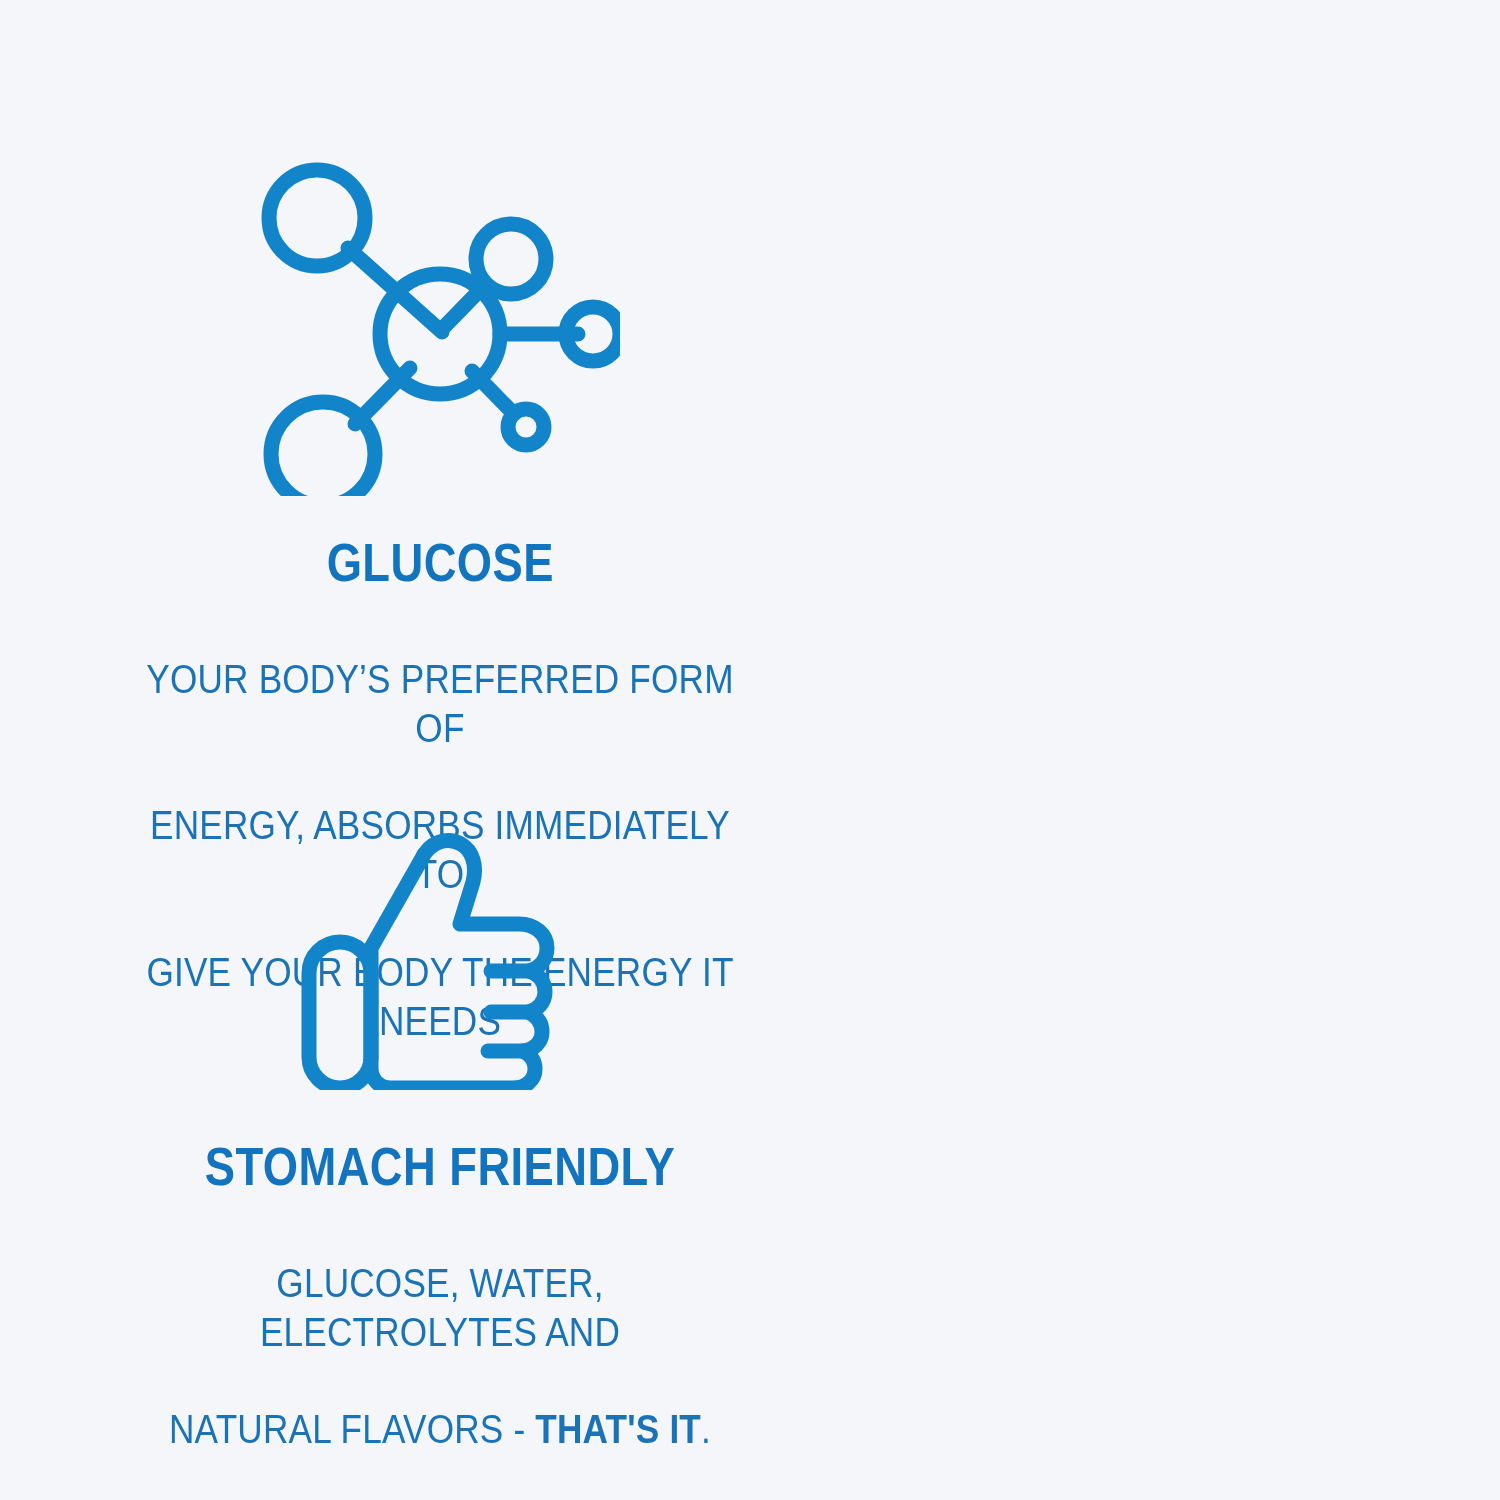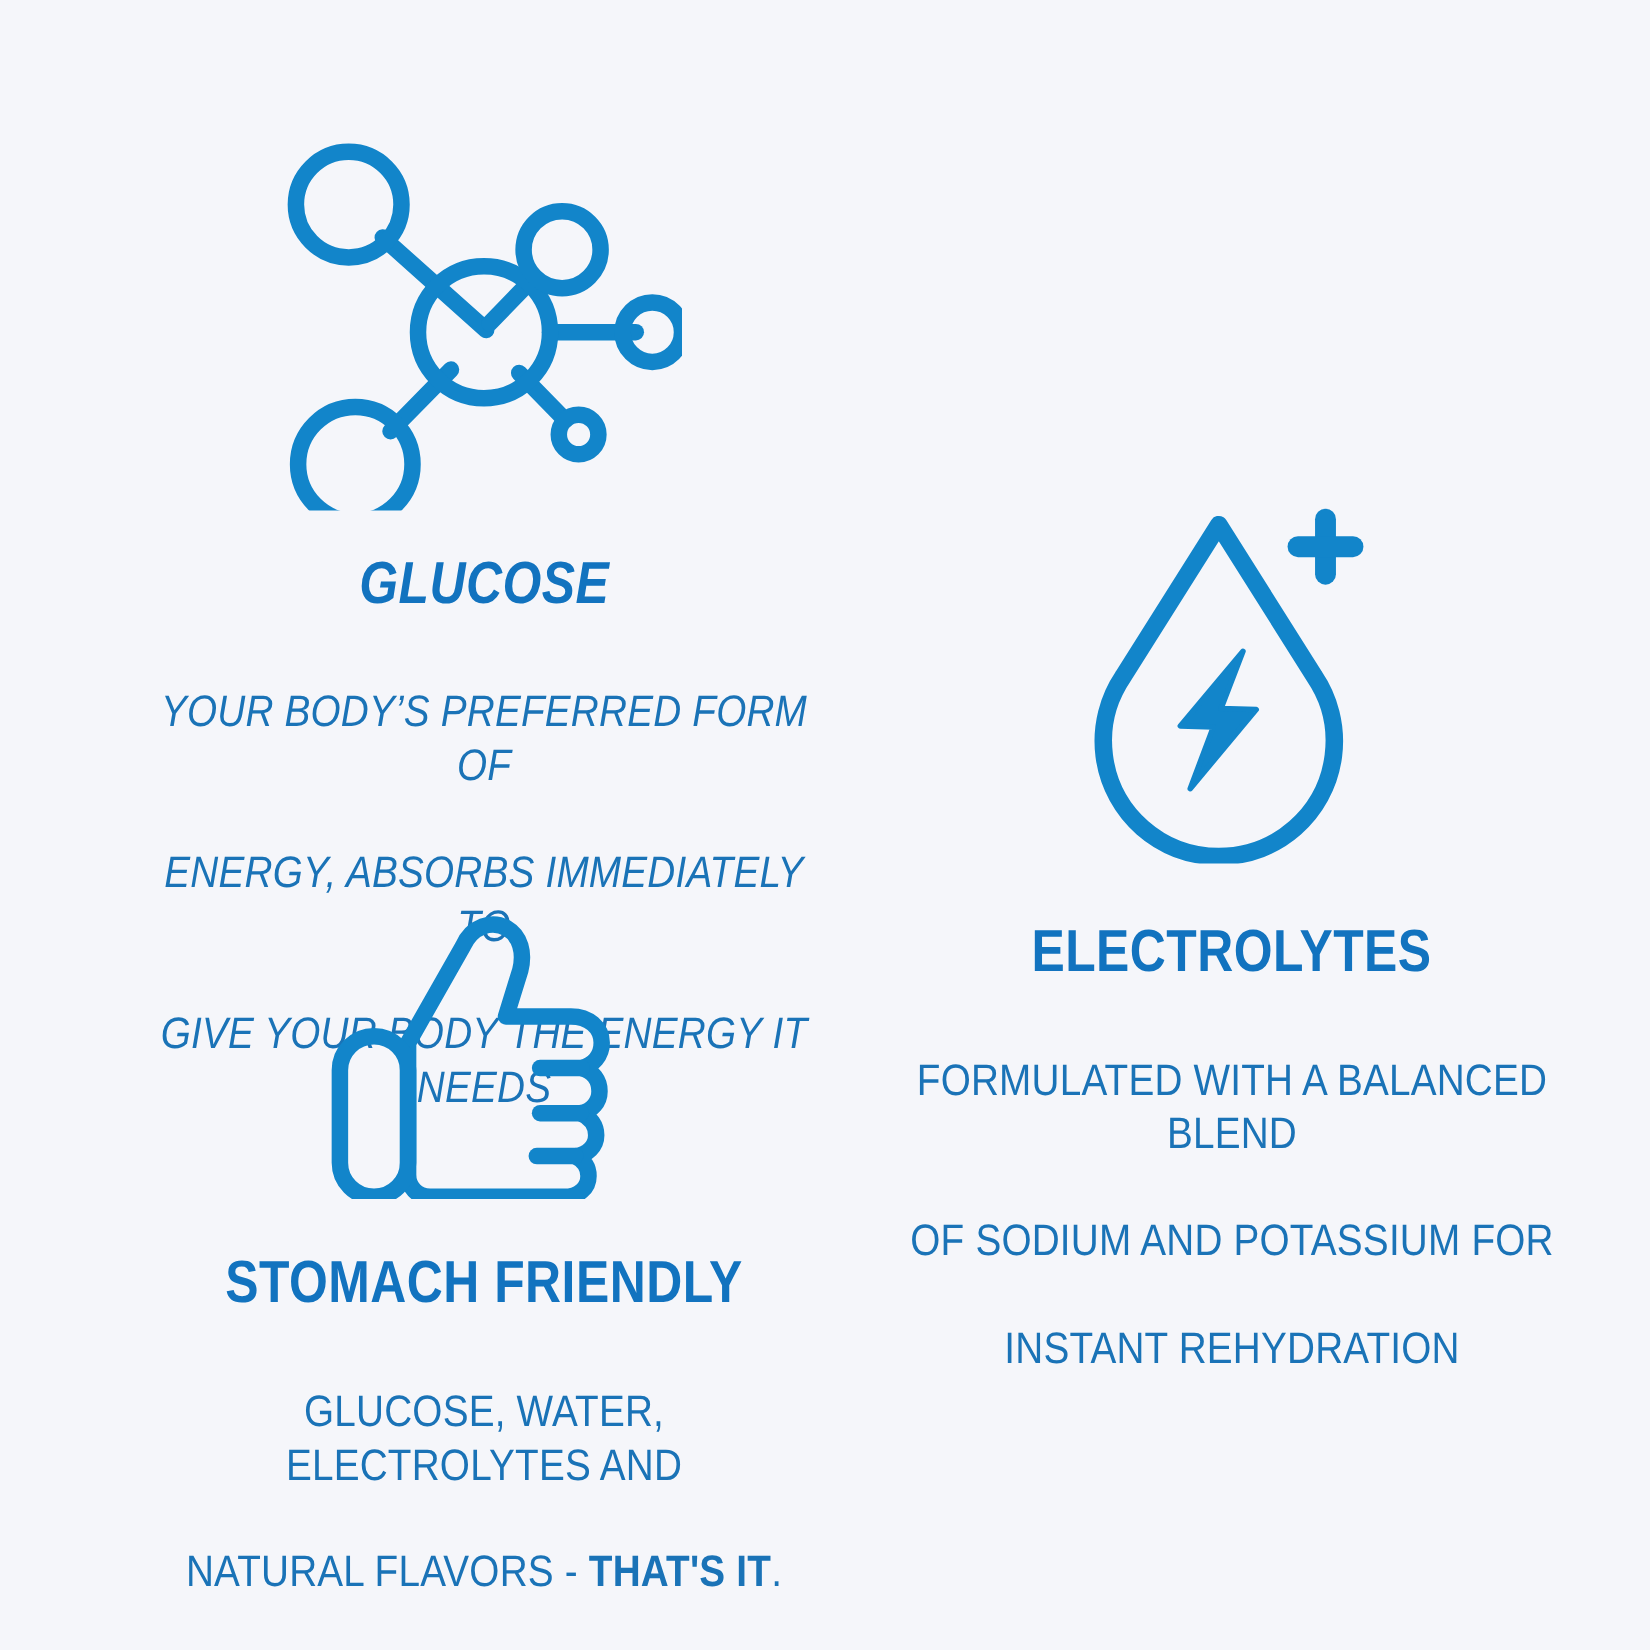--- a/index.html
+++ b/index.html
@@ -26,23 +26,22 @@
   .feature {
     position: absolute;
     display: flex;
     flex-direction: column;
     align-items: center;
   }
 
   
   #feature-glucose {
     left: 90px;
-    top: 124px;
+    top: 156px;
     width: 700px;
-    font-style: italic;
   }
   #feature-electrolytes {
     left: 770px;
     top: 455px;
     width: 700px;
   }
   #feature-stomach {
     left: 95px;
     top: 820px;
     width: 690px;
@@ -126,44 +125,20 @@
 
     <div class="feature-title">GLUCOSE</div>
 
     <div class="feature-desc desc-lines">
       <span>YOUR BODY’S PREFERRED FORM OF</span>
       <span>ENERGY, ABSORBS IMMEDIATELY TO</span>
       <span>GIVE YOUR BODY THE ENERGY IT NEEDS</span>
     </div>
   </div>
 
-  <div class="feature" id="feature-electrolytes">
-
-    <div class="icon-wrap">
-      <svg width="260" height="330" viewBox="0 0 260 330" xmlns="http://www.w3.org/2000/svg">
-
-        <path d="M118 22 L205 160 A105 105 0 1 1 31 160 Z" fill="none" stroke="#1285ca" stroke-width="16" stroke-linejoin="round" stroke-linecap="round"></path>
-
-        <path d="M140 137 L83 205 L113 206 L92 262 L152 190 L120 189 Z" fill="#1285ca" stroke="#1285ca" stroke-width="5" stroke-linejoin="round"></path>
-
-        <g stroke="#1285ca" stroke-width="19" stroke-linecap="round">
-          <line x1="215" y1="17" x2="215" y2="67"></line>
-          <line x1="190" y1="42" x2="240" y2="42"></line>
-        </g>
-      </svg>
-    </div>
-
-    <div class="feature-title">ELECTROLYTES</div>
-
-    <div class="feature-desc desc-lines">
-      <span>FORMULATED WITH A BALANCED BLEND</span>
-      <span>OF SODIUM AND POTASSIUM FOR</span>
-      <span>INSTANT REHYDRATION</span>
-    </div>
-  </div>
 
   <div class="feature" id="feature-stomach">
 
     <div class="icon-wrap">
       <svg width="290" height="270" viewBox="0 0 290 270" xmlns="http://www.w3.org/2000/svg">
         <g fill="none" stroke="#1285ca" stroke-width="15" stroke-linejoin="round" stroke-linecap="round">
 
           <path d="M76 128
                    L126 40
                    C134 22 152 16 166 24

